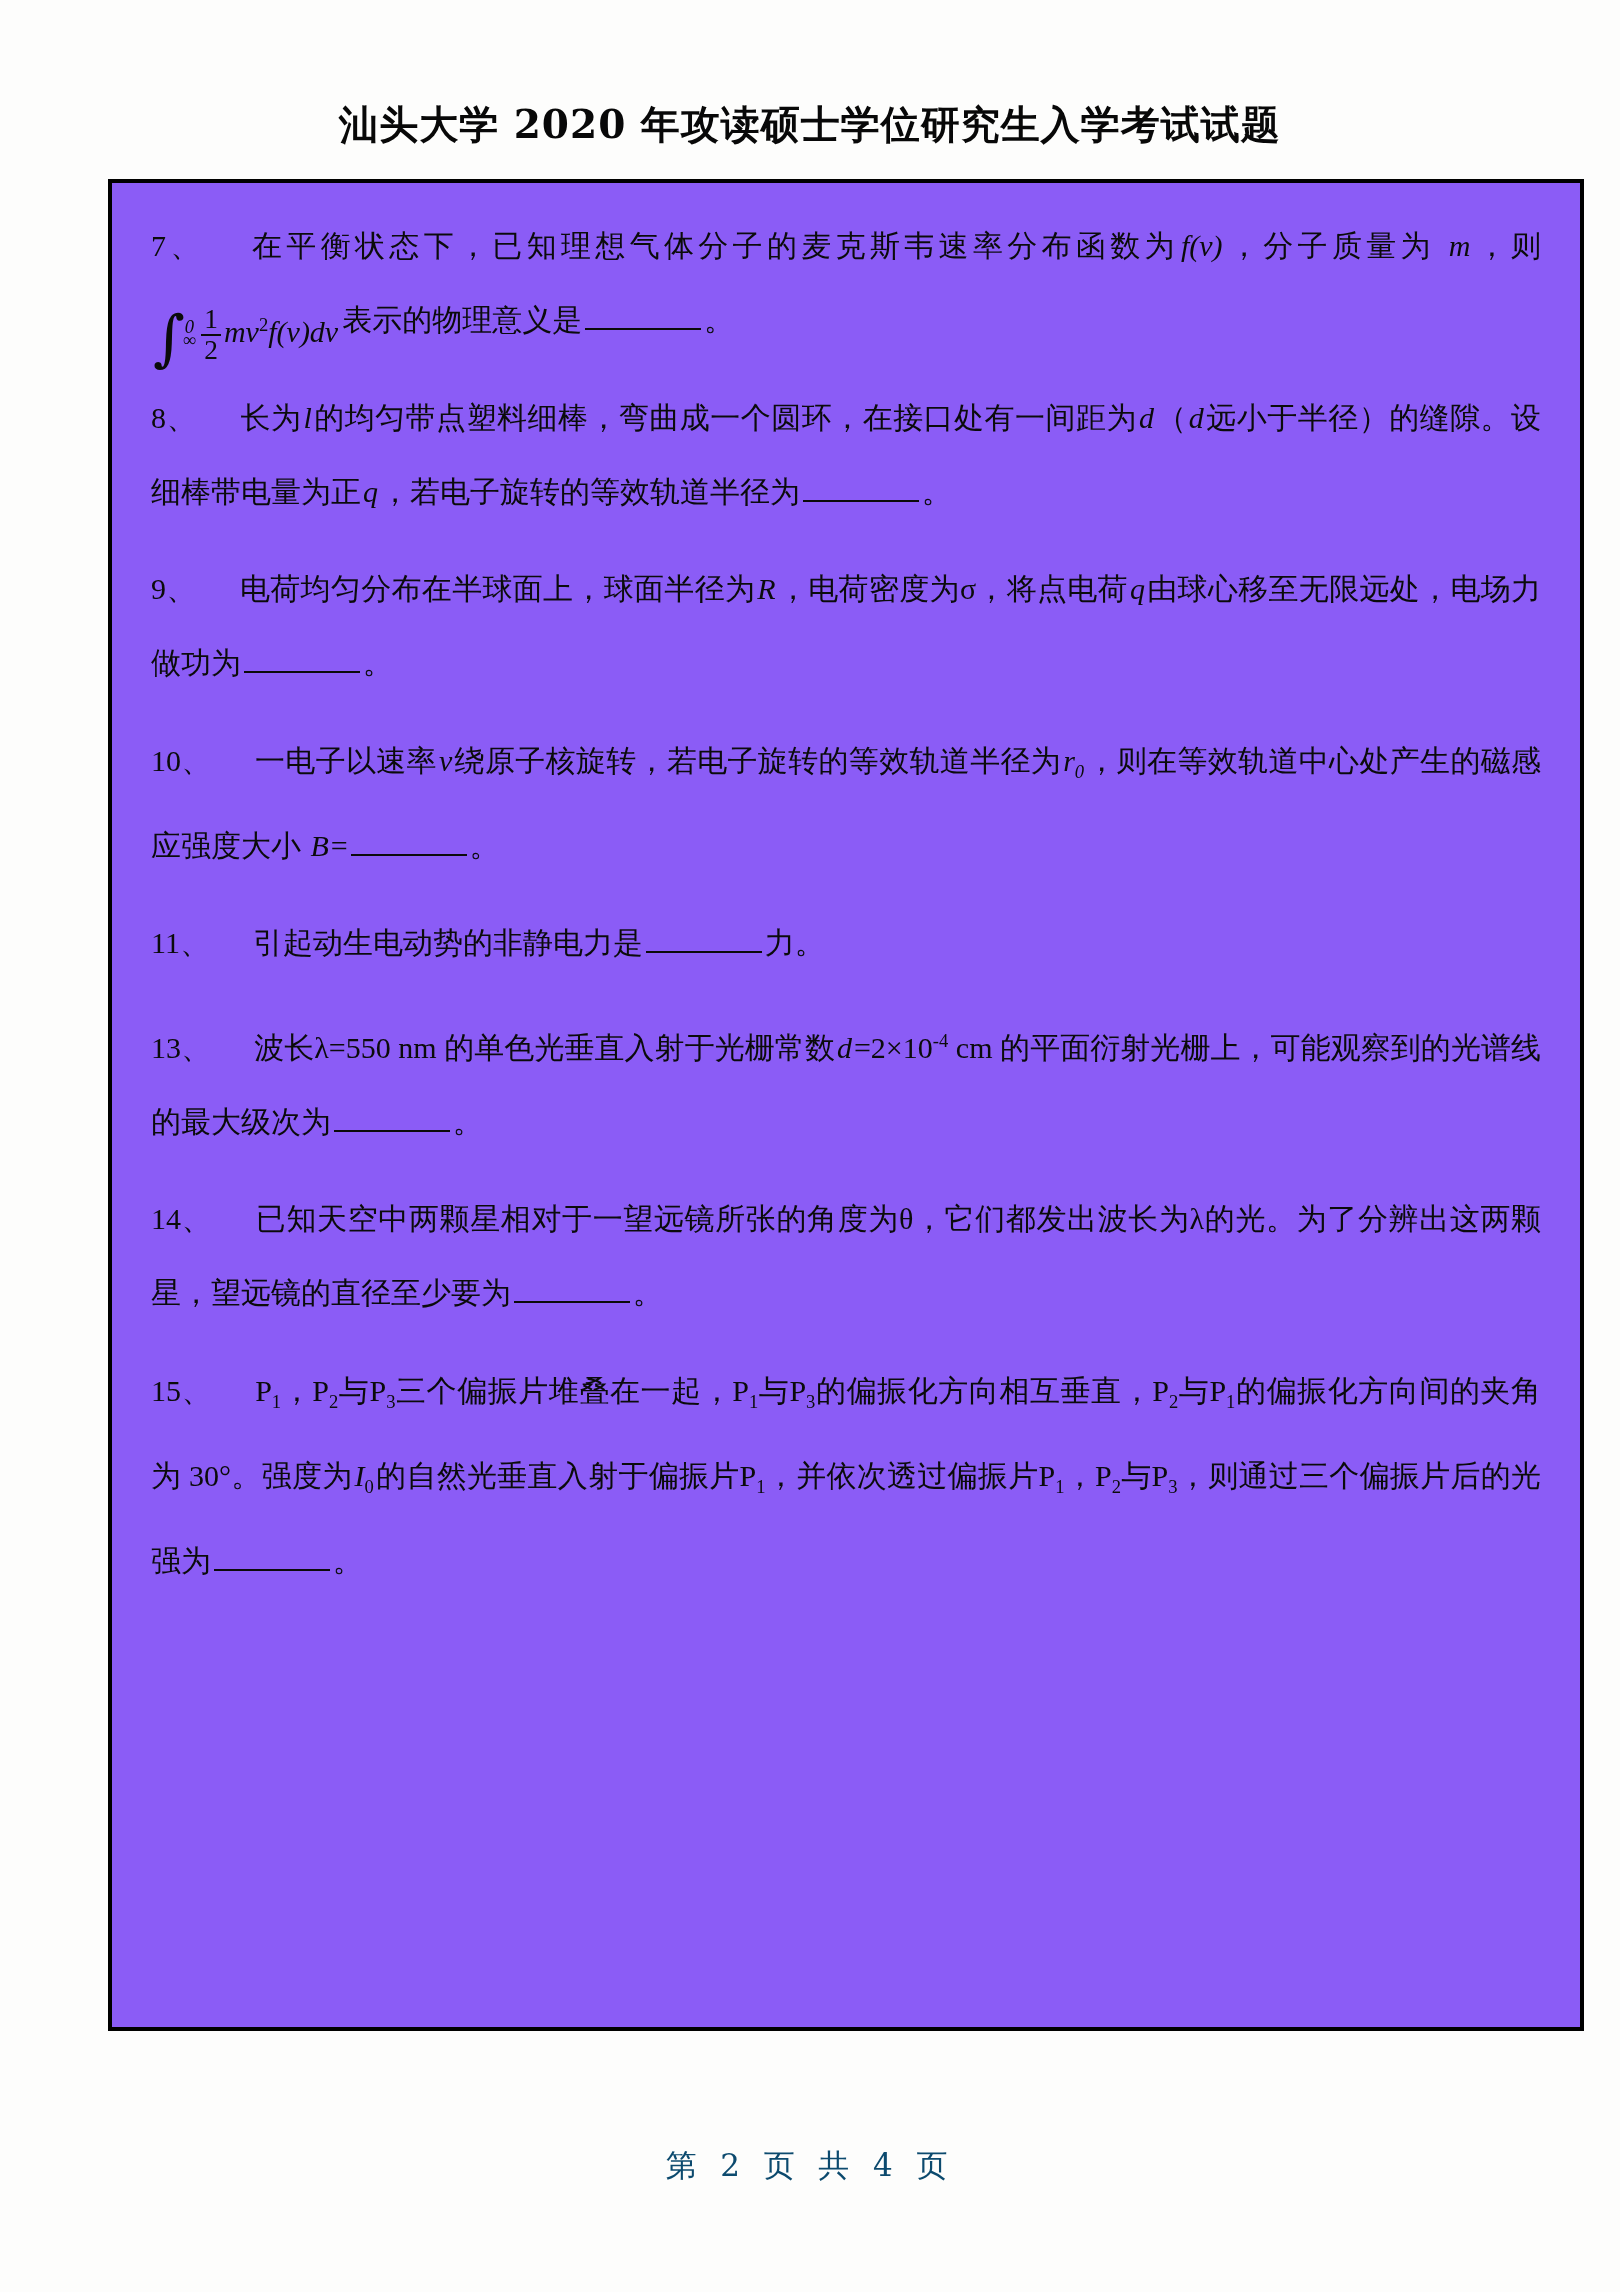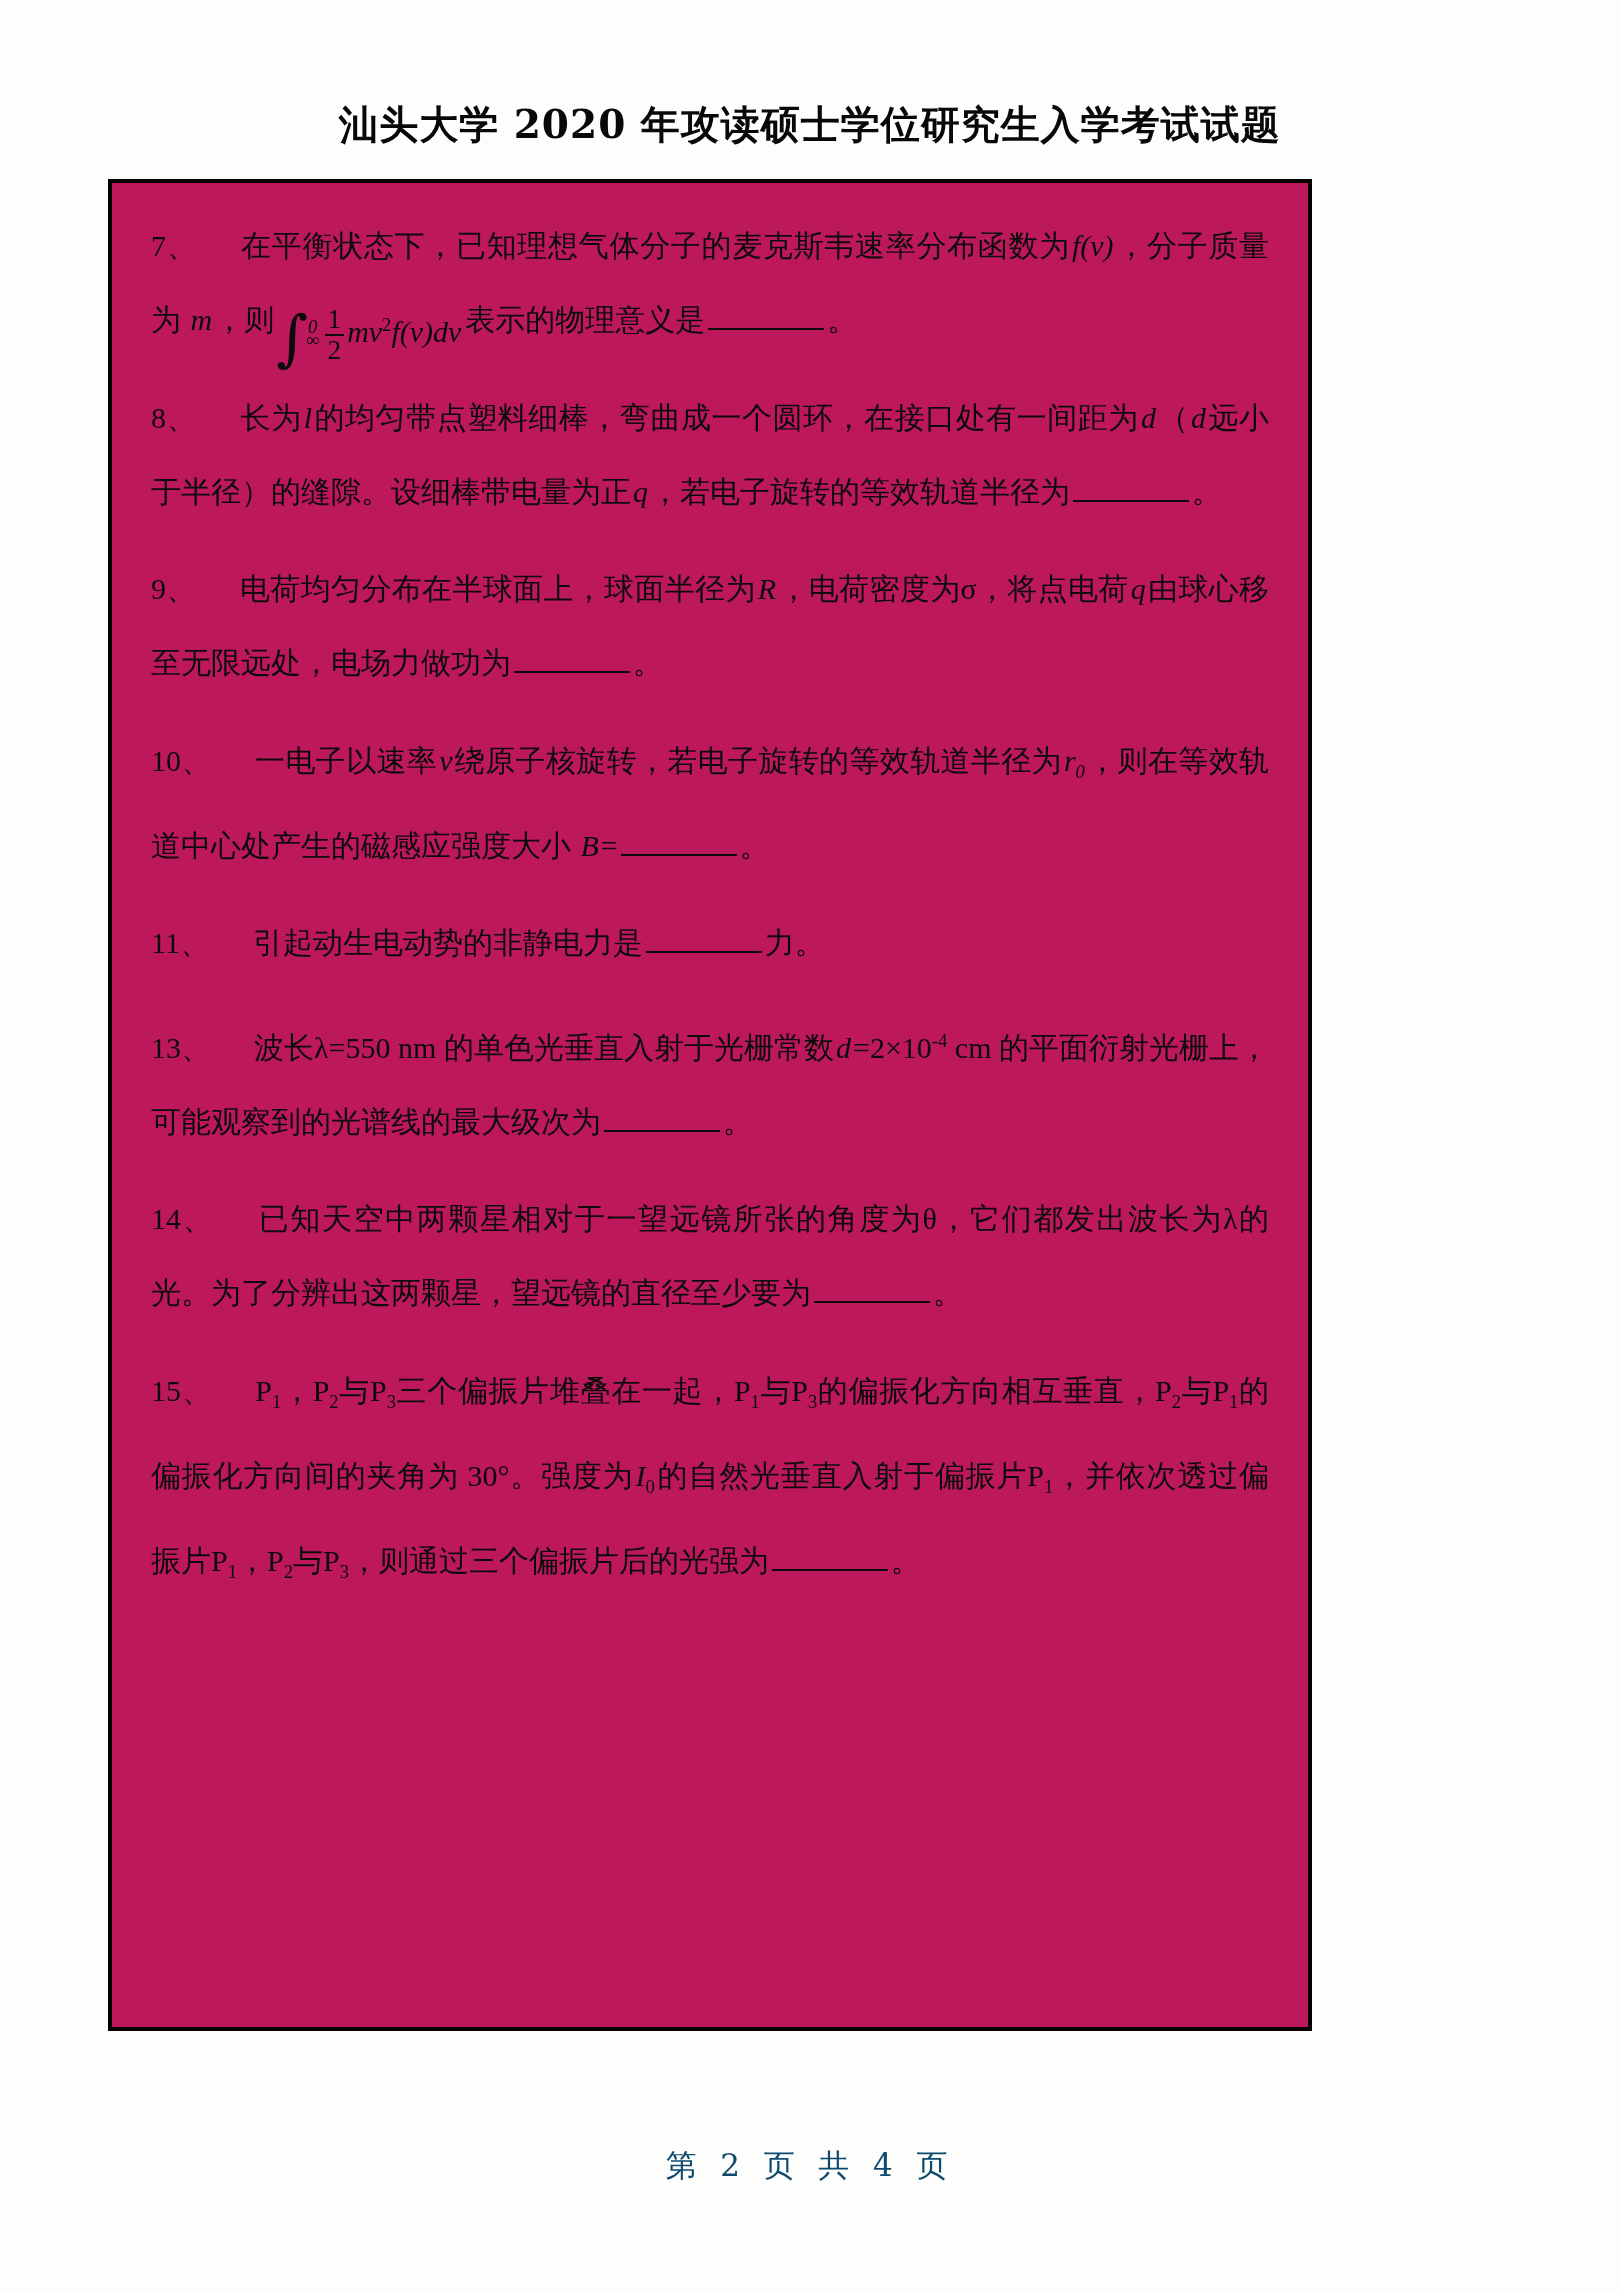--- a/index.html
+++ b/index.html
@@ -37,25 +37,25 @@
     color: #080808;
     white-space: nowrap;
     margin-top: 8px;
   }
 
   
   .frame {
     position: absolute;
     left: 108px;
     top: 179px;
-    width: 1204px;
+    width: 1476px;
     height: 1852px;
     border: 4.9px solid #000;
     box-sizing: border-box;
-    background: #be185d;
+    background: #8b5cf6;
   }
   .frame-inner {
     position: absolute;
     left: 0;
     top: 0;
     width: 100%;
     height: 100%;
     padding: 25.5px 39px 19.6px 39px;
     box-sizing: border-box;
   }

